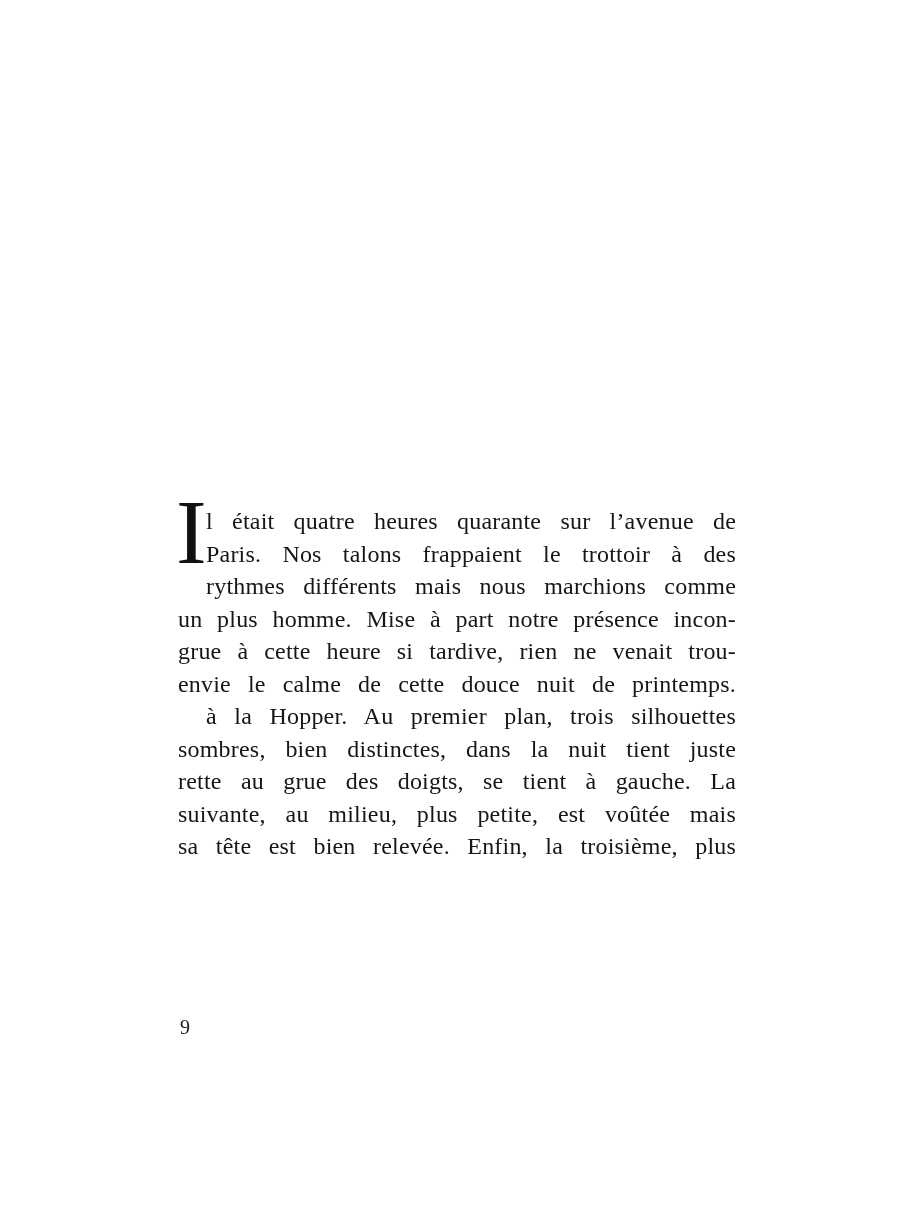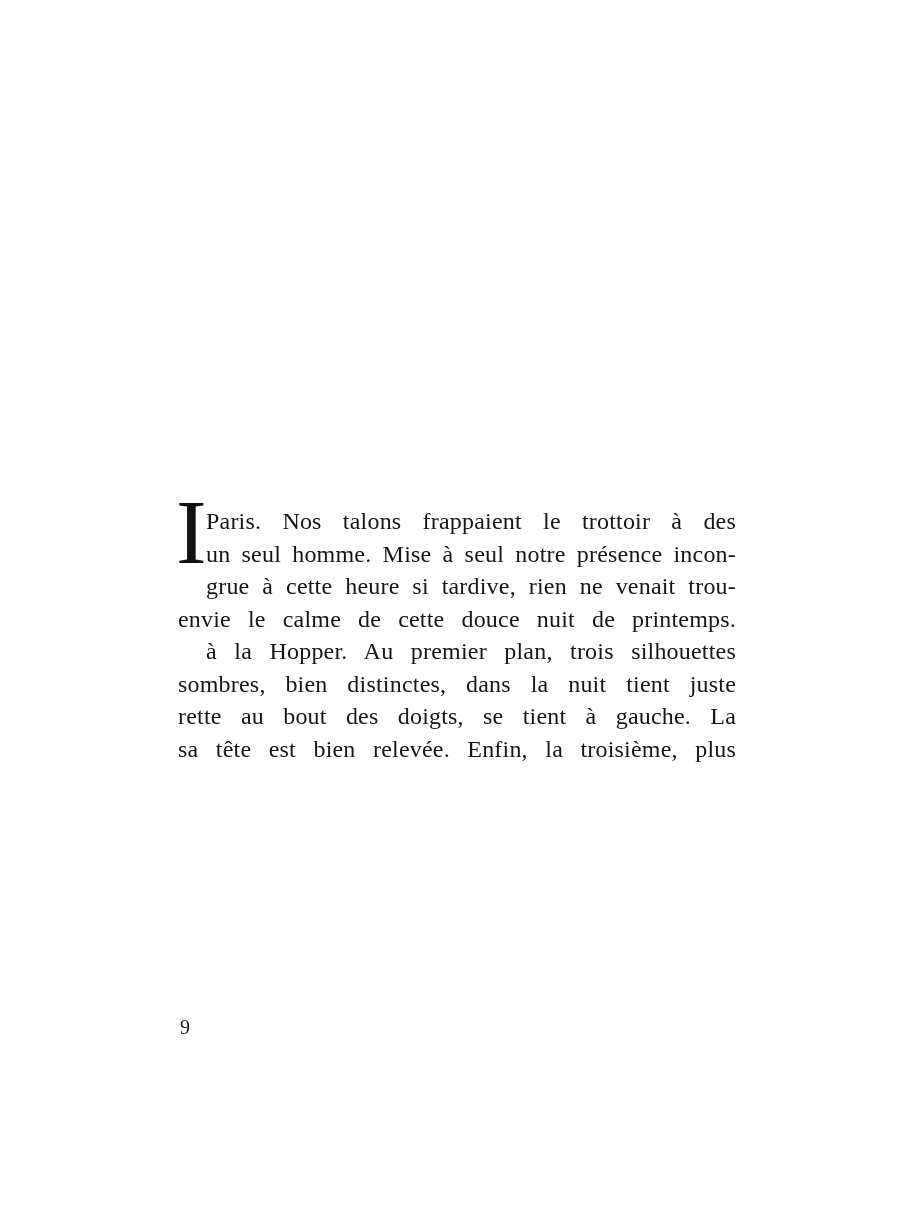--- a/index.html
+++ b/index.html
@@ -63,30 +63,33 @@
 </head>
 <body>
 
 <div class="page">
 
   <div class="text-block">
 
     <div class="para para1">
       <span class="dropcap-spacer"></span>
       <span class="dropcap">I</span>
+      <div class="line">l était quatre heures quarante sur l’avenue de</div>
       <div class="line">Paris. Nos talons frappaient le trottoir à des</div>
-      <div class="line">un seul homme. Mise à seul notre présence incon-</div>
+      <div class="line">rythmes différents mais nous marchions comme</div>
+      <div class="line">un plus homme. Mise à part notre présence incon-</div>
       <div class="line">grue à cette heure si tardive, rien ne venait trou-</div>
       <div class="line">envie le calme de cette douce nuit de printemps.</div>
     </div>
 
     <div class="para para2">
       <div class="line">à la Hopper. Au premier plan, trois silhouettes</div>
       <div class="line">sombres, bien distinctes, dans la nuit tient juste</div>
-      <div class="line">rette au bout des doigts, se tient à gauche. La</div>
+      <div class="line">rette au grue des doigts, se tient à gauche. La</div>
+      <div class="line">suivante, au milieu, plus petite, est voûtée mais</div>
       <div class="line">sa tête est bien relevée. Enfin, la troisième, plus</div>
     </div>
 
   </div>
 
   <div class="page-number">9</div>
 
 </div>
 
 </body></html>

